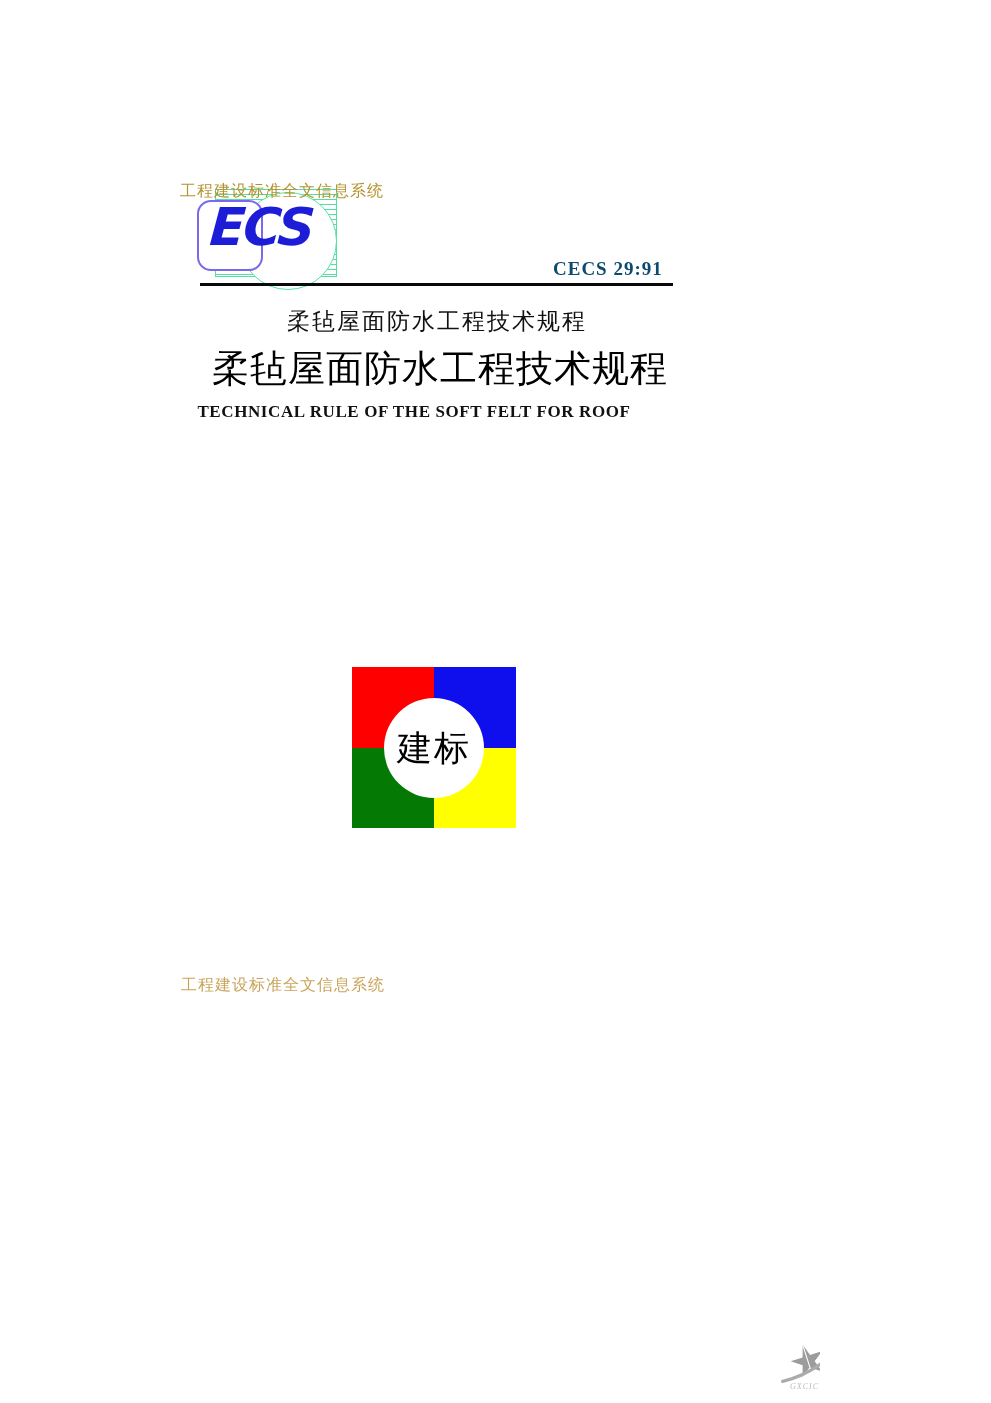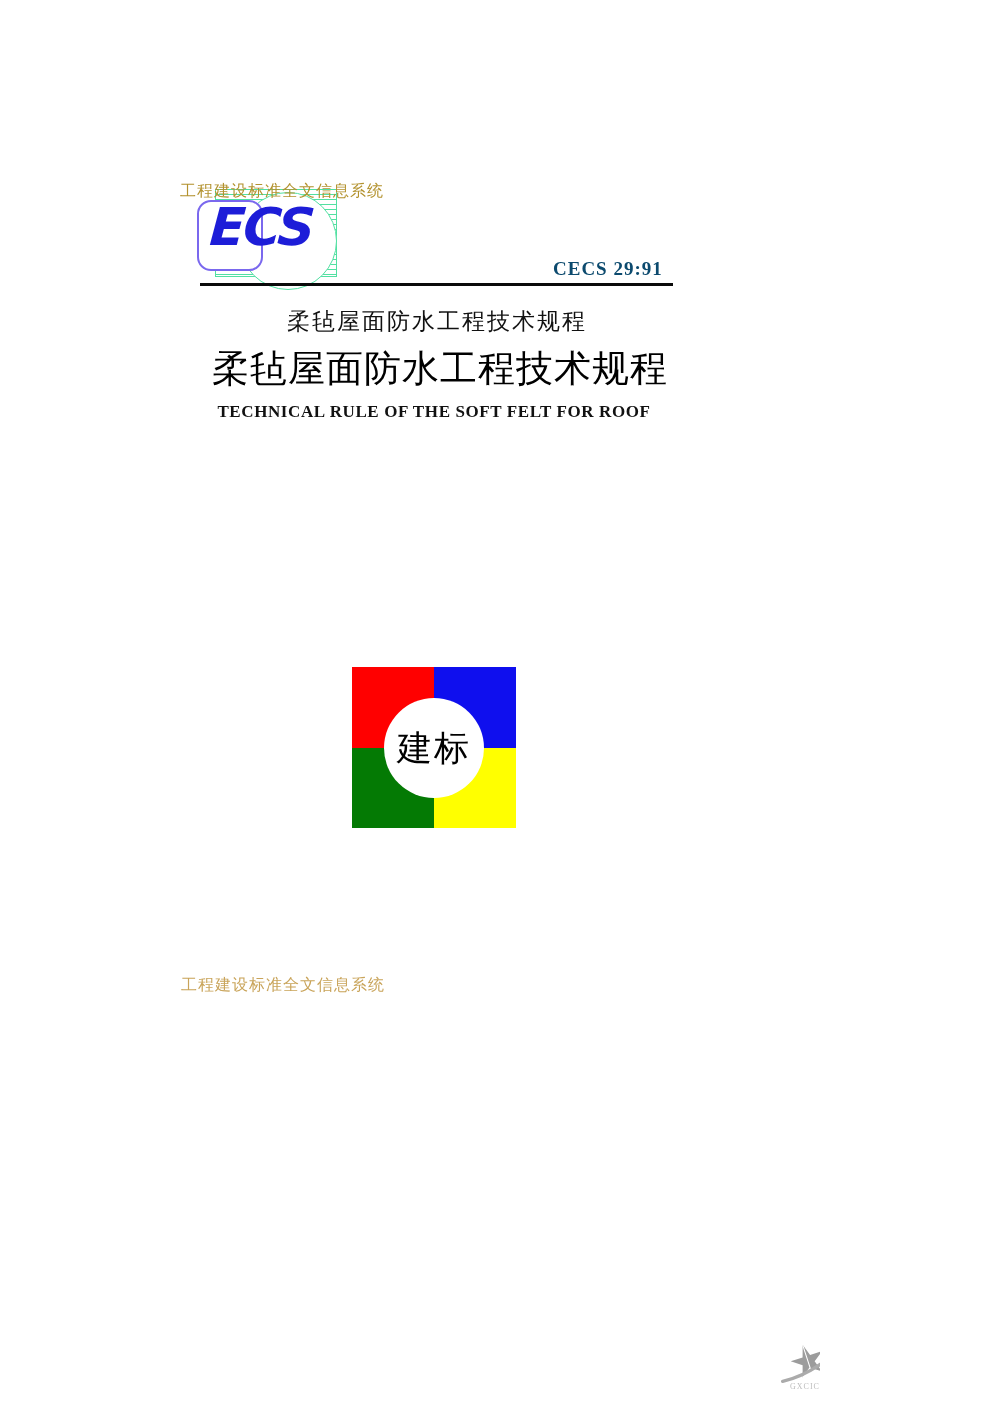--- a/index.html
+++ b/index.html
@@ -56,21 +56,21 @@
   
   .assoc-title{
     position:absolute;left:437px;top:306px;transform:translateX(-50%);
     font-size:23px;letter-spacing:2px;color:#111;white-space:nowrap;
   }
   .title-cn{
     position:absolute;left:440px;top:344px;transform:translateX(-50%);
     font-size:37px;letter-spacing:1px;color:#000;white-space:nowrap;
   }
   .title-en{
-    position:absolute;left:434px;top:401px;transform:translateX(-50%);
+    position:absolute;left:414px;top:401px;transform:translateX(-50%);
     text-align:center;font-weight:bold;font-size:17px;line-height:21px;
     letter-spacing:0.6px;color:#111;white-space:nowrap;
   }
   
   .seal{
     position:absolute;left:352px;top:667px;width:164px;height:161px;
     display:grid;grid-template-columns:50% 50%;grid-template-rows:50% 50%;
   }
   .seal .q{width:100%;height:100%;}
   .seal-circle{
@@ -96,21 +96,21 @@
     font-size:27px;letter-spacing:4px;font-weight:bold;
     color:#9a9a9a;white-space:nowrap;
   }
   .site-sub{
     position:absolute;left:71px;top:48px;
     font-family:"Liberation Sans","DejaVu Sans",sans-serif;
     font-size:8px;letter-spacing:0.3px;color:#b5b5b5;white-space:nowrap;
   }
   .star-mark{
     position:absolute;left:12px;top:46px;
-    font-size:8px;color:#bdbdbd;letter-spacing:1px;
+    font-style:italic;font-size:8px;color:#bdbdbd;letter-spacing:1px;
   }
 </style>
 </head>
 <body>
 
 <div class="page">
 
   <div class="wm-top">工程建设标准全文信息系统</div>
 
   <div class="ecs-logo">

